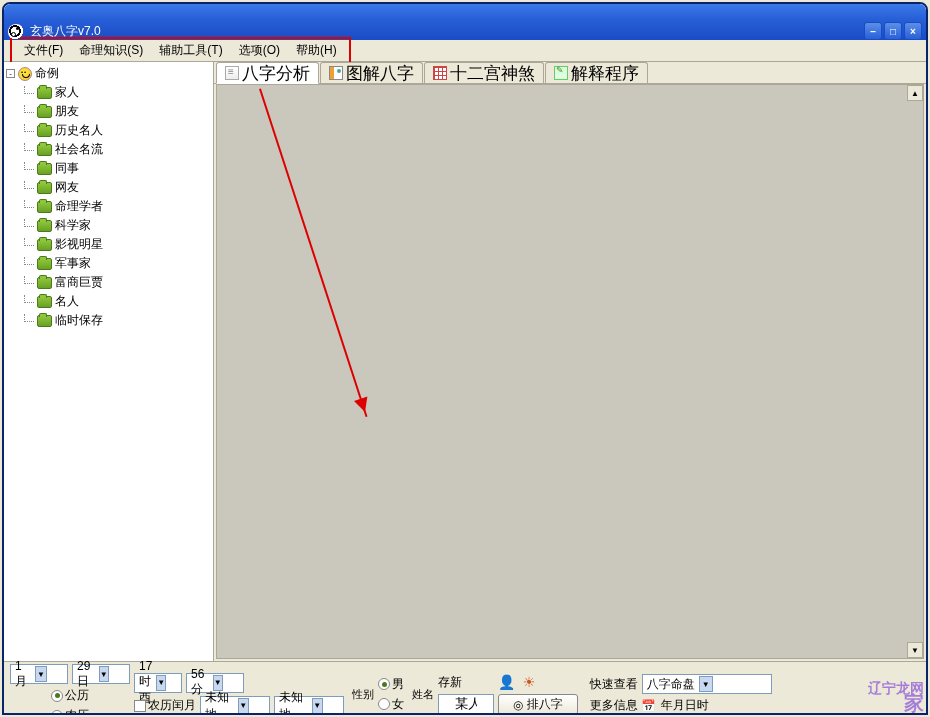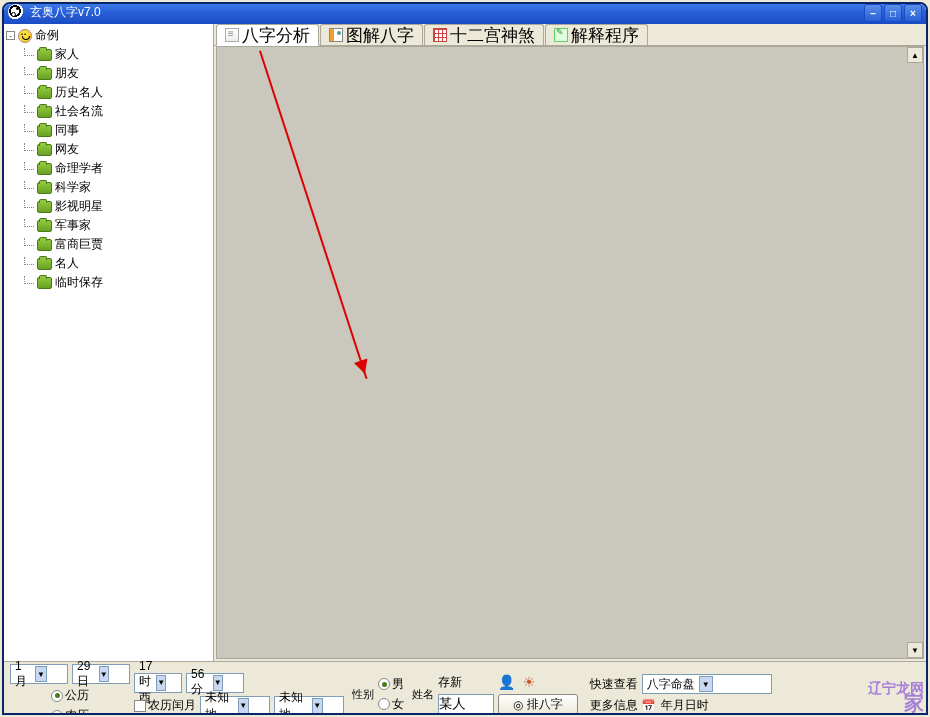--- a/index.html
+++ b/index.html
@@ -18,23 +18,23 @@
       width: 926px;
       height: 713px;
       margin: 2px;
       background: #fff;
       display: flex;
       flex-direction: column;
       overflow: hidden;
     }
     .titlebar {
       background: linear-gradient(to bottom, #3b7ae8 0%, #2860d8 40%, #1a4bc5 100%);
-      height: 20px;
-      display: flex;
-      align-items: flex-start;
+      height: 36px;
+      display: flex;
+      align-items: flex-end;
       padding: 0 4px;
       color: #fff;
       border-radius: 6px 6px 0 0;
     }
     .titlebar .app-icon {
       width: 16px; height: 16px;
       background: radial-gradient(circle at 7px 7px, #fff 0 4px, #000 4px 6px, #fff 6px 8px, transparent 8px);
       border-radius: 50%;
       margin-right: 6px;
       position: relative;
@@ -232,21 +232,21 @@
       border-radius:3px;
       cursor:pointer;
       display:flex; align-items:center;
     }
     .radio-group { display:flex; align-items:center; gap:3px;flex-direction:column;}
     .radio-wrap { display:flex; align-items:center; gap:2px;}
     .radio { width:12px; height:12px; border:1px solid #888; border-radius:50%; background:#fff; display:flex; align-items:center; justify-content:center;}
     .radio.checked::after{content:''; width:5px; height:5px; border-radius:50%; background:#4a7a1a;}
     .checkbox { width:12px; height:12px; border:1px solid #888; background:#fff;}
     .vlabel { display:flex; flex-direction:column; font-size:11px; line-height:12px;}
-    .name-input { width:56px; height:20px; border:1px solid #7f9db9; background:#fff; padding:0 0;}
+    .name-input { width:56px; height:20px; border:1px solid #7f9db9; background:#fff; padding:0 16px;}
     .action-icon { width:18px; height:18px; display:flex; align-items:center; justify-content:center;}
     .action-icon.save { color:#e08030; font-size:14px;}
     .action-icon.star { color:#c52; font-size:14px;}
     .quick-combo { width:130px; }
     .date-ico { font-size:12px; }
     .watermark {
       position: absolute;
       right: 6px; bottom: 6px;
       opacity: 0.55;
       font-size: 14px;
@@ -264,20 +264,29 @@
   <div class="titlebar">
     <div class="app-icon"></div>
     <div class="title-text">玄奥八字v7.0</div>
     <div class="win-buttons">
       <div class="win-btn">–</div>
       <div class="win-btn">□</div>
       <div class="win-btn">×</div>
     </div>
   </div>
 
+  <div class="menubar">
+    <div class="menubar-inner">
+      <div class="menu-item">文件(F)</div>
+      <div class="menu-item">命理知识(S)</div>
+      <div class="menu-item">辅助工具(T)</div>
+      <div class="menu-item">选项(O)</div>
+      <div class="menu-item">帮助(H)</div>
+    </div>
+  </div>
 
   <div class="body-area">
     <div class="sidebar">
       <div class="tree-root">
         <div class="tree-toggle">-</div>
         <div class="smiley"></div>
         <span>命例</span>
       </div>
       <div class="tree-children" id="tree-children">
           <div class="tree-item">

